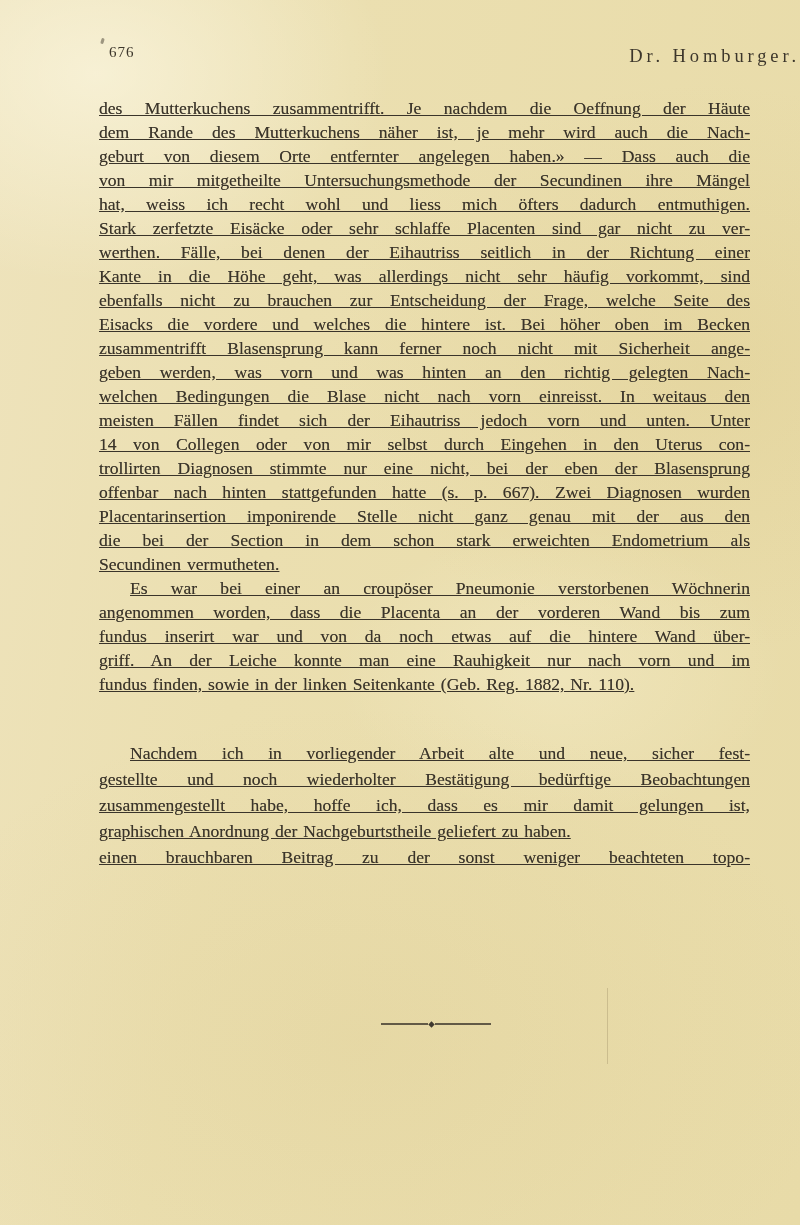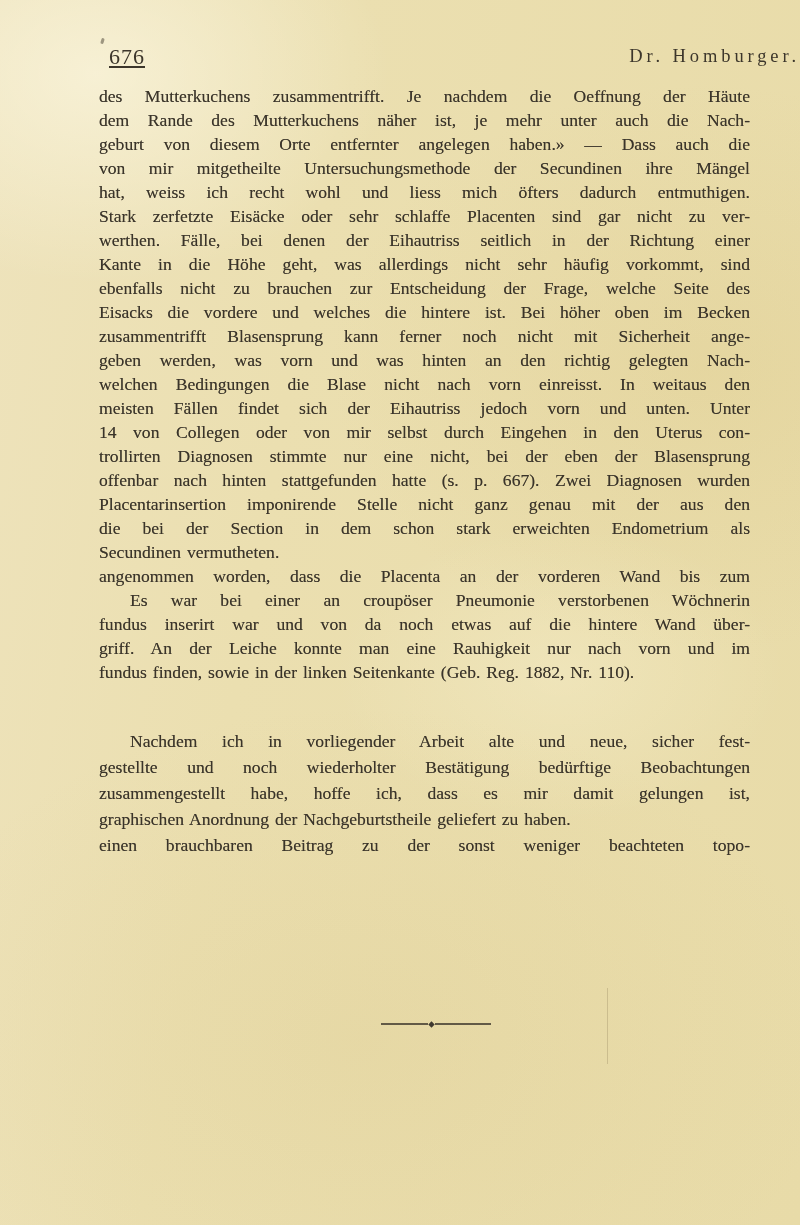--- a/index.html
+++ b/index.html
@@ -15,30 +15,31 @@
       radial-gradient(ellipse 420px 300px at 12% 6%, rgba(255,252,235,0.55), rgba(255,252,235,0) 70%),
       radial-gradient(ellipse 500px 380px at 88% 30%, rgba(210,185,110,0.18), rgba(210,185,110,0) 75%),
       radial-gradient(ellipse 600px 420px at 45% 85%, rgba(205,182,112,0.14), rgba(205,182,112,0) 80%),
       radial-gradient(ellipse 300px 200px at 70% 55%, rgba(255,250,225,0.25), rgba(255,250,225,0) 75%),
       linear-gradient(100deg, #eee3bc 0%, #ebdfb0 35%, #e8dba8 100%);
     color:#3a342a;
   }
   .running-header{position:absolute;top:44px;left:0;width:800px;height:30px;}
   .page-number{
     position:absolute;left:109px;top:0;
-    font-size:22px;letter-spacing:1px;color:#3c362b;text-decoration:underline;
+    font-size:15px;letter-spacing:1px;color:#3c362b;
   }
   .running-title{
     position:absolute;left:44px;top:2px;width:756px;text-align:right;
     font-size:18.5px;letter-spacing:0.21em;color:#3c362b;
   }
   .body-text{
-    position:absolute;left:99px;top:84px;width:651px;
+    position:absolute;left:99px;top:96px;width:651px;
     font-size:17.6px;line-height:24px;word-spacing:1.5px;
     text-shadow:0 0 0.4px rgba(58,52,42,0.55);
+    text-decoration:underline;
   }
   .paragraph{margin:0;}
   .paragraph.gap-before{margin-top:44px;}
   .paragraph.wide-leading .text-line{line-height:26px;}
   .text-line{text-align:justify;}
   .text-line.fill{text-align-last:justify;}
   .text-line.first-indent{text-indent:31px;}
   .section-divider{
     position:absolute;left:381px;top:1019px;width:110px;height:10px;
     display:flex;align-items:center;
@@ -67,43 +68,43 @@
   <div class="running-header">
     <span class="page-number">676</span>
     <span class="running-title">Dr. Homburger.</span>
   </div>
 
   <span class="scan-speck"></span>
 
   <div class="body-text" id="body-text">
       <div class="paragraph">
         <div class="text-line fill">des Mutterkuchens zusammentrifft.  Je nachdem die Oeffnung der Häute</div>
-        <div class="text-line fill">dem Rande des Mutterkuchens näher ist, je mehr unter auch die Nach-</div>
+        <div class="text-line fill">dem Rande des Mutterkuchens näher ist, je mehr wird auch die Nach-</div>
         <div class="text-line fill">geburt von diesem Orte entfernter angelegen haben.» — Dass auch die</div>
         <div class="text-line fill">von mir mitgetheilte Untersuchungsmethode der Secundinen ihre Mängel</div>
         <div class="text-line fill">hat, weiss ich recht wohl und liess mich öfters dadurch entmuthigen.</div>
         <div class="text-line fill">Stark zerfetzte Eisäcke oder sehr schlaffe Placenten sind gar nicht zu ver-</div>
         <div class="text-line fill">werthen.  Fälle, bei denen der Eihautriss seitlich in der Richtung einer</div>
         <div class="text-line fill">Kante in die Höhe geht, was allerdings nicht sehr häufig vorkommt, sind</div>
         <div class="text-line fill">ebenfalls nicht zu brauchen zur Entscheidung der Frage, welche Seite des</div>
         <div class="text-line fill">Eisacks die vordere und welches die hintere ist. Bei höher oben im Becken</div>
         <div class="text-line fill">zusammentrifft Blasensprung kann ferner noch nicht mit Sicherheit ange-</div>
         <div class="text-line fill">geben werden, was vorn und was hinten an den richtig gelegten Nach-</div>
         <div class="text-line fill">welchen Bedingungen die Blase nicht nach vorn einreisst.  In weitaus den</div>
         <div class="text-line fill">meisten Fällen findet sich der Eihautriss jedoch vorn und unten.  Unter</div>
         <div class="text-line fill">14 von Collegen oder von mir selbst durch Eingehen in den Uterus con-</div>
         <div class="text-line fill">trollirten Diagnosen stimmte nur eine nicht, bei der eben der Blasensprung</div>
         <div class="text-line fill">offenbar nach hinten stattgefunden hatte (s. p. 667). Zwei Diagnosen wurden</div>
         <div class="text-line fill">Placentarinsertion imponirende Stelle nicht ganz genau mit der aus den</div>
         <div class="text-line fill">die bei der Section in dem schon stark erweichten Endometrium als</div>
         <div class="text-line">Secundinen vermutheten.</div>
       </div>
       <div class="paragraph">
+        <div class="text-line fill first-indent">Es war bei einer an croupöser Pneumonie verstorbenen Wöchnerin</div>
         <div class="text-line fill">angenommen worden, dass die Placenta an der vorderen Wand bis zum</div>
-        <div class="text-line fill first-indent">Es war bei einer an croupöser Pneumonie verstorbenen Wöchnerin</div>
         <div class="text-line fill">fundus inserirt war und von da noch etwas auf die hintere Wand über-</div>
         <div class="text-line fill">griff. An der Leiche konnte man eine Rauhigkeit nur nach vorn und im</div>
         <div class="text-line">fundus finden, sowie in der linken Seitenkante (Geb. Reg. 1882, Nr. 110).</div>
       </div>
       <div class="paragraph gap-before wide-leading">
         <div class="text-line fill first-indent">Nachdem ich in vorliegender Arbeit alte und neue, sicher fest-</div>
         <div class="text-line fill">gestellte und noch wiederholter Bestätigung bedürftige Beobachtungen</div>
         <div class="text-line fill">zusammengestellt habe, hoffe ich, dass es mir damit gelungen ist,</div>
         <div class="text-line">graphischen Anordnung der Nachgeburtstheile geliefert zu haben.</div>
         <div class="text-line fill">einen brauchbaren Beitrag zu der sonst weniger beachteten topo-</div>

